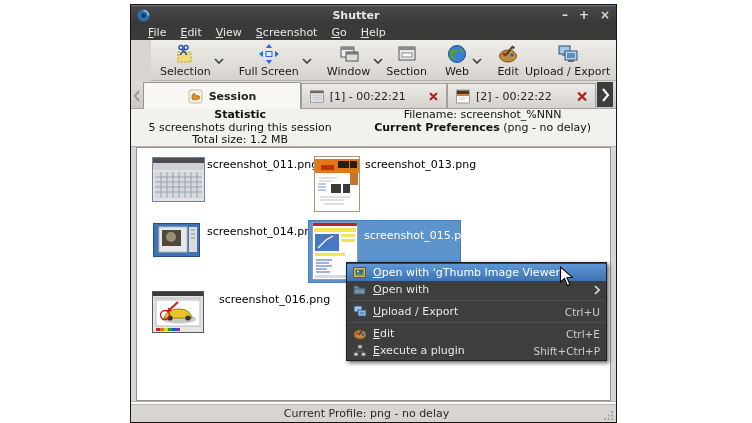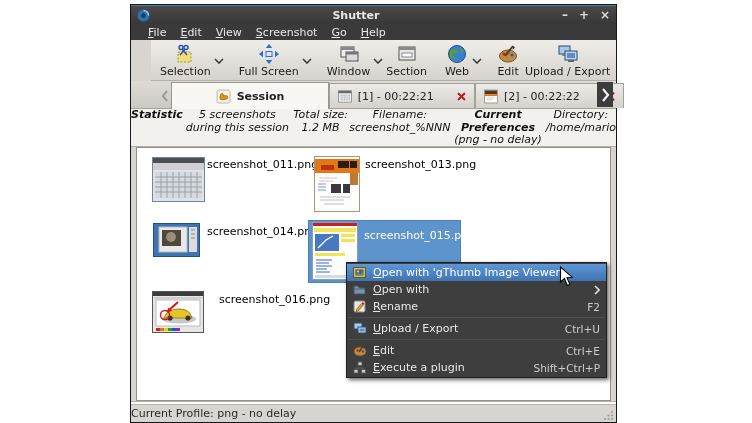--- a/index.html
+++ b/index.html
@@ -29,51 +29,51 @@
   .toolbar{height:41px;flex:0 0 41px;background:linear-gradient(#efede9,#d6d3ce);
            border-bottom:1px solid #b3b0ab;display:flex;align-items:stretch;padding:1px 4px 0 6px;margin-left:20px;}
   .tbtn{display:flex;flex-direction:column;align-items:center;justify-content:flex-start;
         padding:2px 3px 1px;color:#1c1c1c;font-size:11px;white-space:nowrap;}
   .tbtn svg{display:block;}
   .tchev{display:flex;align-items:center;justify-content:center;width:14px;}
   .tsep{width:1px;background:#b5b2ad;margin:3px 6px;}
 
   
   .tabbar{height:28px;flex:0 0 28px;background:linear-gradient(#dedbd7,#ccc9c4);
-          border-bottom:1px solid #a5a29c;display:flex;align-items:flex-end;position:relative;padding-left:28px;}
+          border-bottom:1px solid #a5a29c;display:flex;align-items:flex-end;position:relative;}
   .navbtn{width:12px;height:24px;display:flex;align-items:center;justify-content:center;flex:0 0 auto;}
   .tab{height:25px;display:flex;align-items:center;gap:6px;padding:0 8px;font-size:11px;
        border:1px solid #a3a099;border-bottom:none;background:linear-gradient(#eceae7,#d5d2cd);
        color:#222;flex:0 0 auto;}
   .tab.active{background:#f8f7f4;height:27px;font-weight:bold;margin-bottom:-1px;
               border-color:#98958f;width:158px;justify-content:center;}
   .tab .tlabel{white-space:nowrap;}
   .tab .spacer{width:14px;}
   .navbtn.right{position:absolute;right:3px;bottom:1px;width:16px;height:25px;background:#3c3c3c;}
 
   
   .stats{height:38px;flex:0 0 38px;background:#f2f1ee;border-bottom:1px solid #b3b0ab;
          display:flex;font-size:11px;color:#111;}
-  .stats .col{display:flex;flex-direction:row;text-align:center;
-              line-height:12.5px;font-style:italic;}
+  .stats .col{display:flex;flex-direction:column;text-align:center;
+              line-height:12.5px;}
   .stats .col.l{width:45%;}
   .stats .col.r{width:55%;}
   .stats b{font-weight:bold;}
 
   
   .contentwrap{flex:1;display:flex;flex-direction:column;background:#d8d5d1;}
   .iconview{flex:1;margin:0 5px;background:#fff;border:1px solid #95928c;position:relative;overflow:hidden;}
   .flabel{position:absolute;font-size:11px;color:#000;white-space:nowrap;}
   .thumb{position:absolute;}
   .selbox{position:absolute;background:#5e94cc;border:1px solid #4a7fb8;}
   .flabel.sel{color:#fff;}
 
   .whitestrip{flex:0 0 3px;background:#fbfbfa;border-top:1px solid #b3b0ab;}
   .statusbar{flex:0 0 18px;background:#d8d5d1;border-top:1px solid #bab7b2;display:flex;
-             align-items:center;justify-content:flex-start;font-size:11px;color:#2a2a2a;
+             align-items:center;justify-content:center;font-size:11px;color:#2a2a2a;
              padding-right:14px;position:relative;}
   .grip{position:absolute;right:2px;bottom:2px;}
 
   
   .cmenu{position:absolute;left:346px;top:262px;width:261px;background:#3e3e3e;
          border:1px solid #1f1f1f;box-shadow:2px 2px 4px rgba(0,0,0,.6);padding:1px 0;z-index:50;}
   .citem{height:17px;display:flex;align-items:center;gap:6px;padding:0 6px 0 5px;
          color:#e8e8e8;font-size:11px;}
   .citem .cicon{width:15px;flex:0 0 15px;display:flex;align-items:center;justify-content:center;}
   .citem .clabel{flex:1;white-space:nowrap;overflow:hidden;}
@@ -251,21 +251,20 @@
 
     <div class="stats">
       <div class="col l">
         <div><b>Statistic</b></div>
         <div>5 screenshots during this session</div>
         <div>Total size: 1.2 MB</div>
       </div>
       <div class="col r">
         <div>Filename: screenshot_%NNN</div>
         <div><b>Current Preferences</b><span> (png - no delay)</span></div>
-        <div>Directory: /home/mario</div>
       </div>
     </div>
 
     <div class="contentwrap">
       <div class="iconview">
 
         <svg class="thumb" style="left:15px;top:9px" width="53" height="45" viewBox="0 0 53 45">
           <rect x="0.5" y="0.5" width="52" height="44" fill="#e2e2e6" stroke="#6b87a8"></rect>
           <rect x="1" y="1" width="51" height="5" fill="#4e4e52"></rect>
           <rect x="1" y="6" width="51" height="7" fill="#d0d0d4"></rect>
@@ -369,31 +368,20 @@
         <svg width="13" height="13" viewBox="0 0 13 13">
           <path d="M1 3 h4 l1.5 2 H12 v6 H1 z" fill="#7a93ad" stroke="#3f596f"></path>
           <path d="M1 6 h11" stroke="#3f596f" stroke-width="0.8"></path>
         </svg>
       </span>
       <span class="clabel mn">Open with</span>
       <svg width="6" height="10" viewBox="0 0 6 10">
         <path d="M1 1 L5 5 L1 9" fill="none" stroke="#ddd" stroke-width="1.6"></path>
       </svg>
     </div>
-    <div class="citem">
-      <span class="cicon">
-        <svg width="13" height="13" viewBox="0 0 13 13">
-          <rect x="1" y="1" width="11" height="11" rx="1.5" fill="#e8e8e8" stroke="#888"></rect>
-          <path d="M3.5 9.5 L8.5 3.5 l1.8 1.5 -5 6 -2.3 0.6 z" fill="#e8a030" stroke="#8a5a10" stroke-width="0.7"></path>
-          <path d="M8.5 3.5 l1.2 -1.4 1.8 1.5 -1.2 1.4 z" fill="#c03030"></path>
-        </svg>
-      </span>
-      <span class="clabel mn">Rename</span>
-      <span class="cshort">F2</span>
-    </div>
     <div class="csep"></div>
     <div class="citem">
       <span class="cicon">
         <svg width="14" height="13" viewBox="0 0 14 13">
           <rect x="1" y="1" width="8" height="6" fill="#a8c8ec" stroke="#2f4f6f"></rect>
           <rect x="5" y="5" width="8" height="6" fill="#bcd4ee" stroke="#2f4f6f"></rect>
           <rect x="6.5" y="6.5" width="5" height="3" fill="#5d8fc4"></rect>
         </svg>
       </span>
       <span class="clabel mn">Upload / Export</span>

